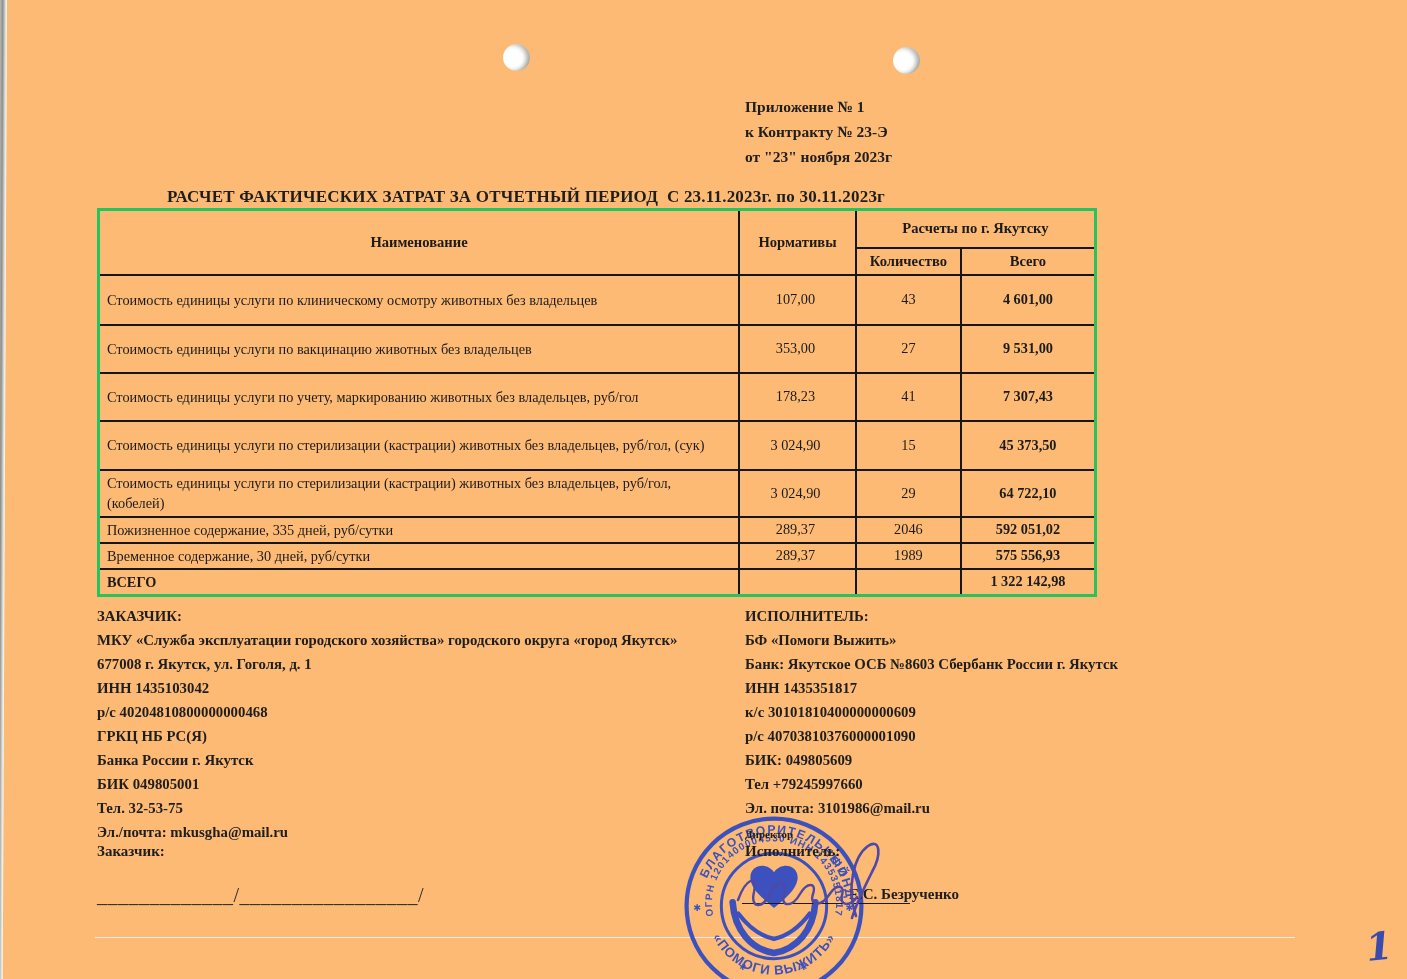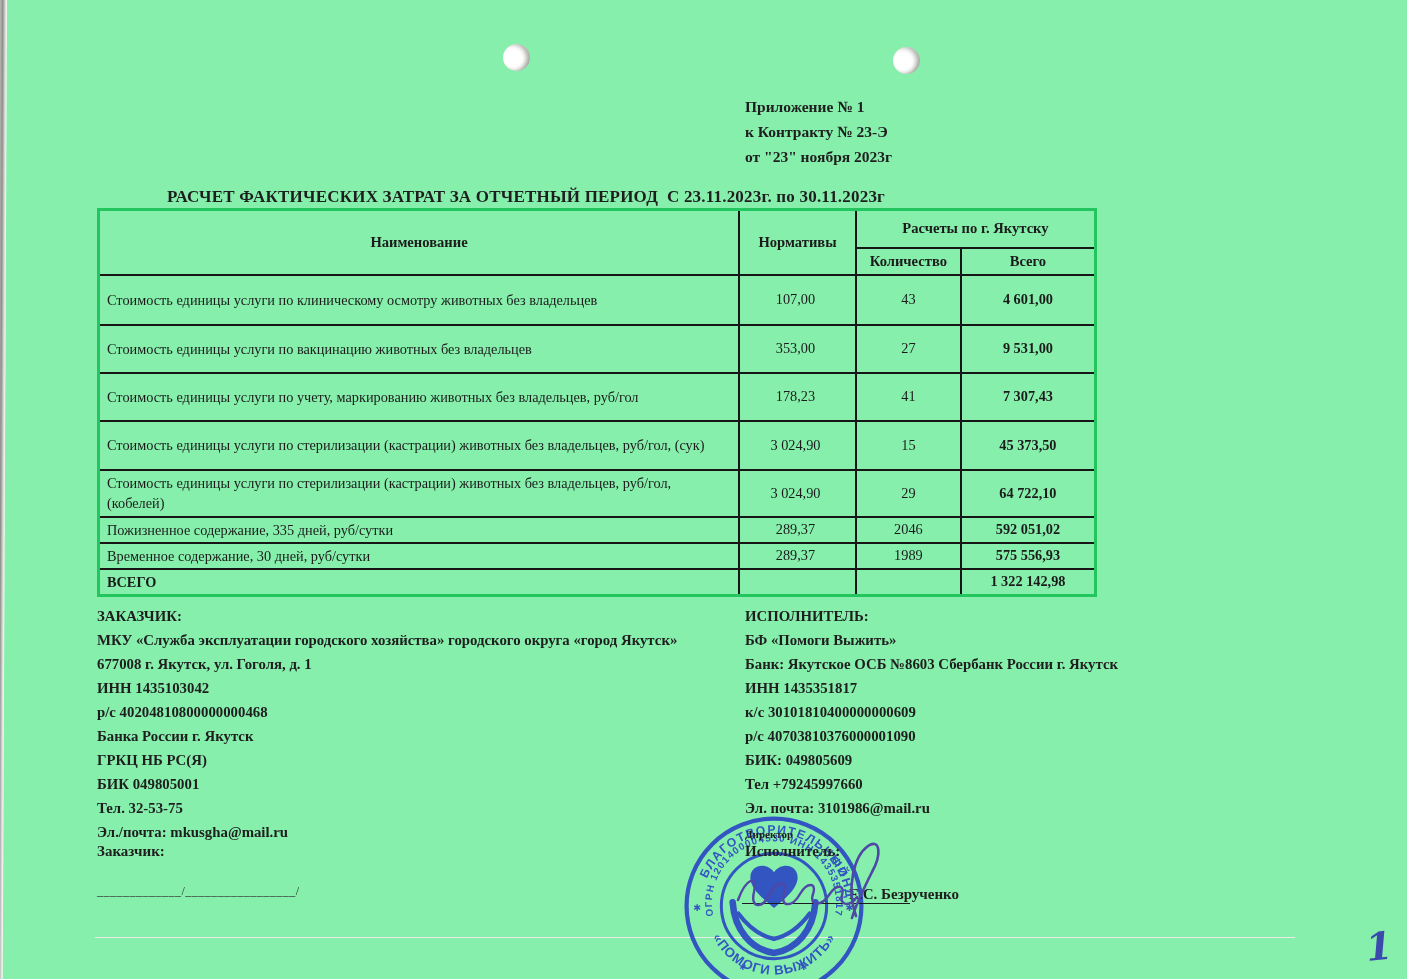--- a/index.html
+++ b/index.html
@@ -1,18 +1,18 @@
 <!DOCTYPE html>
 <html><head>
 <meta charset="utf-8">
 <style>
   * { margin:0; padding:0; box-sizing:border-box; }
   html,body { width:1407px; height:979px; background:#ffffff; }
   body { font-family:"Liberation Serif","DejaVu Serif",serif; color:#1e1e1e; }
-  .page { position:absolute; top:0; left:0; width:1407px; height:979px; background:#86efac; overflow:hidden; }
+  .page { position:absolute; top:0; left:0; width:1407px; height:979px; background:#fdba74; overflow:hidden; }
 
   
   .scan-edge { position:absolute; left:0px; top:0px; width:7px; height:979px;
     background:linear-gradient(90deg,#b9b9b5 0%, #8f8f8b 40%, #d8d8d4 75%, #fcfcfa 100%);
     transform:rotate(0.25deg); transform-origin:top left; }
 
   
   .hole { position:absolute; width:27px; height:27px; border-radius:50%;
     background:radial-gradient(circle at 38% 42%, #ffffff 48%, #f2f2ef 62%, #cfcfca 78%, #b5b5b0 86%, #e8e8e4 95%);
     box-shadow:inset -4px 1px 4px rgba(110,110,105,.45); }
@@ -36,21 +36,21 @@
   .cost-table .b { font-weight:bold; }
   .cost-table td.name { padding-left:7px; line-height:20px; }
 
   
   .party { position:absolute; top:604px; width:660px; font-weight:bold; font-size:14.8px; line-height:24px; }
   .party.left { left:97px; }
   .party.right { left:745px; }
   .party div { white-space:nowrap; }
 
   .customer-sign-label { position:absolute; left:97px; top:843px; font-weight:bold; font-size:15px; }
-  .customer-sign-line { position:absolute; left:97px; top:884px; font-size:12px; letter-spacing:.5px; color:#2a2a2a; }
+  .customer-sign-line { position:absolute; left:97px; top:884px; font-size:20px; letter-spacing:.5px; color:#2a2a2a; }
 
   .contractor-sign-label { position:absolute; left:745px; top:843px; font-weight:bold; font-size:15px; z-index:6; }
   .contractor-position  { position:absolute; left:745px; top:828px; font-weight:bold; font-size:11px; z-index:6; }
   .signer-underline { position:absolute; left:742px; top:903px; width:168px; border-top:1.6px solid #1b1b1b; z-index:6; }
   .signer-name { position:absolute; left:849px; top:886px; font-weight:bold; font-size:15px; z-index:6; }
 
   .stamp { position:absolute; left:680px; top:812px; width:188px; height:188px; z-index:4; opacity:.92; }
   .signature-svg { position:absolute; left:728px; top:838px; width:200px; height:95px; z-index:7; }
 
   .fold-line { position:absolute; left:95px; top:937px; width:1200px; border-top:1px solid #ebebe7; }
@@ -144,22 +144,22 @@
     </tr>
   </tbody>
     </table>
 
   <div class="party left">
     <div>ЗАКАЗЧИК:</div>
     <div>МКУ «Служба эксплуатации городского хозяйства» городского округа «город Якутск»</div>
     <div>677008 г. Якутск, ул. Гоголя, д. 1</div>
     <div>ИНН 1435103042</div>
     <div>р/с 40204810800000000468</div>
+    <div>ГРКЦ НБ РС(Я)</div>
     <div>Банка России г. Якутск</div>
-    <div>ГРКЦ НБ РС(Я)</div>
     <div>БИК 049805001</div>
     <div>Тел. 32-53-75</div>
     <div>Эл./почта: mkusgha@mail.ru</div>
   </div>
 
   <div class="party right">
     <div>ИСПОЛНИТЕЛЬ:</div>
     <div>БФ «Помоги Выжить»</div>
     <div>Банк: Якутское ОСБ №8603 Сбербанк России г. Якутск</div>
     <div>ИНН 1435351817</div>

